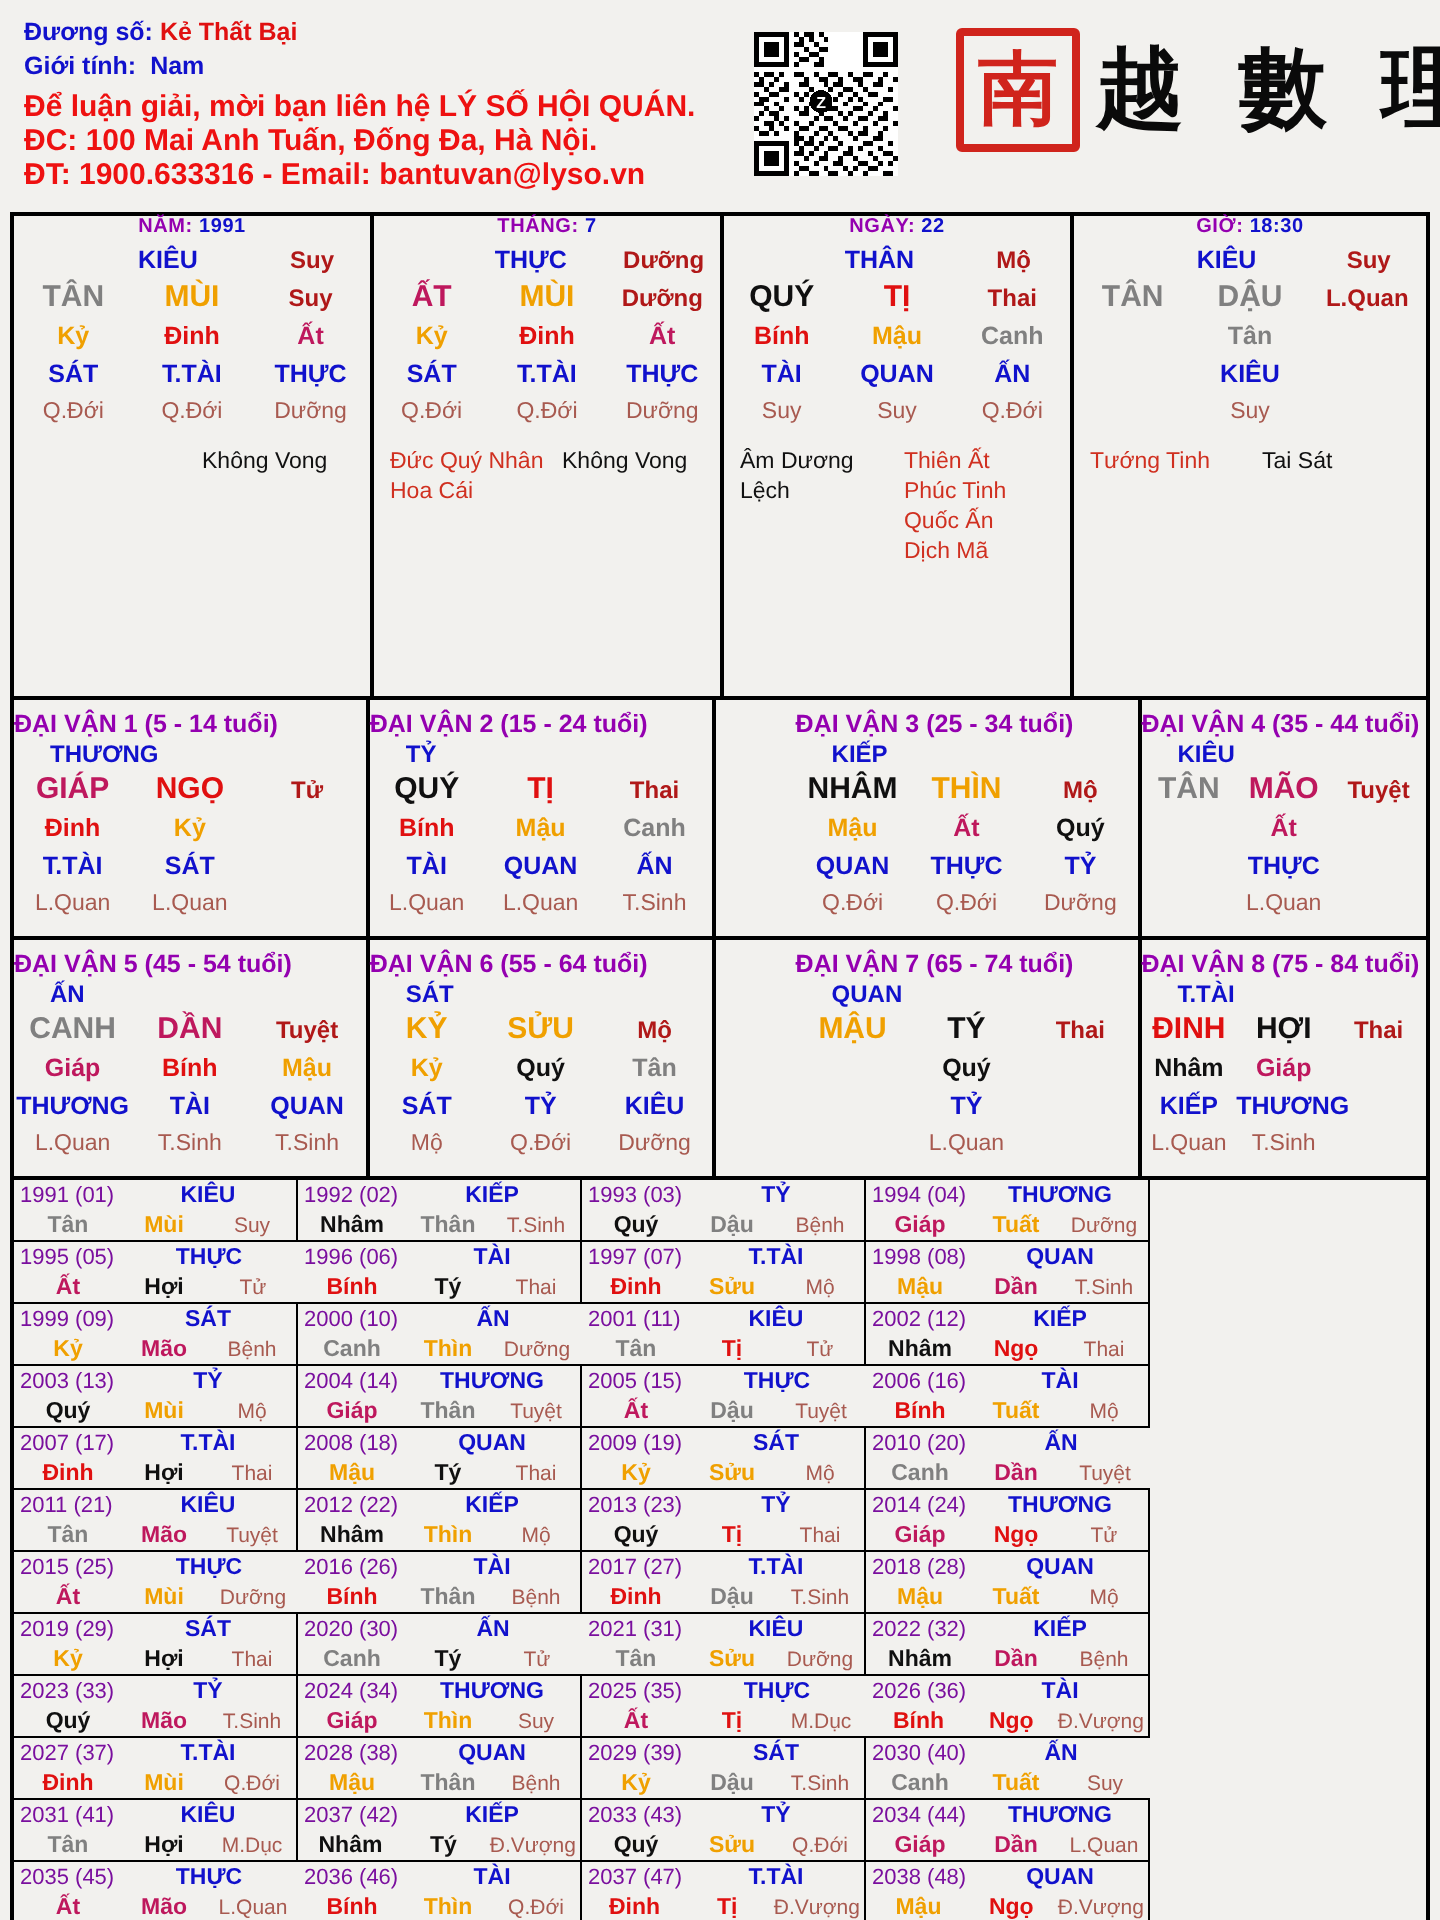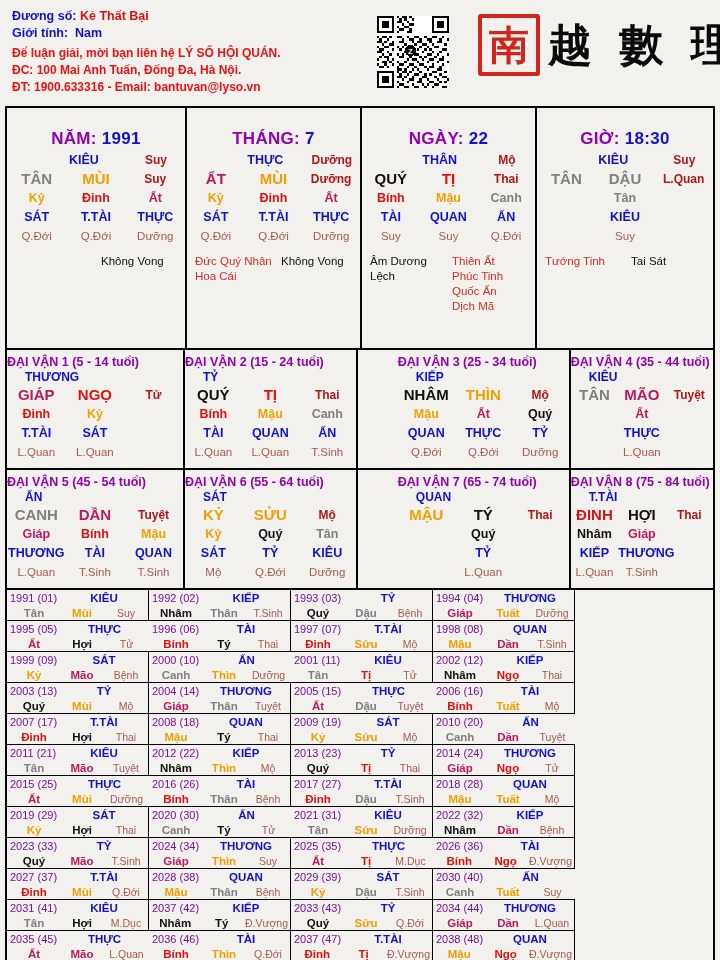--- a/index.html
+++ b/index.html
@@ -18,21 +18,21 @@
     padding:6px 12px 0 0;
     box-sizing:border-box;
   }
   .hdr-left{
     position:absolute;left:12px;top:8px;width:360px;
   }
   .hdr-line{font-size:12.5px;font-weight:bold;line-height:17px;white-space:nowrap;}
   .lbl-blue{color:#1111cc;}
   .val-blue{color:#1111cc;}
   .red{color:#e01010;}
-  .hdr-red{color:#ee1111;font-size:12px;font-weight:bold;line-height:17px;white-space:nowrap;}
+  .hdr-red{color:#ee1111;font-size:15px;font-weight:bold;line-height:17px;white-space:nowrap;}
   .hdr-gap{height:3px;}
   
   .qr{
     position:absolute;left:377px;top:16px;width:72px;height:72px;
     background:#fff;
   }
   .qr svg{display:block;}
   .seal{
     position:absolute;left:478px;top:14px;width:62px;height:62px;
     border:4px solid #d0241c;border-radius:3px;
@@ -66,22 +66,22 @@
     position:relative;
     background:#f2f1ee;
   }
   .cell:last-child{border-right:none;}
   .row-sep{border-bottom:2px solid #000;}
   .pillar{width:180px;height:240px;}
   .pillar.w2{width:175px;}
   .pillar.w3{width:175px;}
   .pillar.w4{width:176px;}
   .ptitle{
-    text-align:center;font-size:17px;font-weight:bold;color:#9400b0;
-    margin-top:21px;letter-spacing:0.3px;
+    text-align:center;font-size:10px;font-weight:bold;color:#9400b0;
+    margin-top:0;letter-spacing:0.3px;
   }
   .ptitle .num{color:#1111cc;}
   
   .prow{display:flex;margin-top:3px;}
   .pc{width:33.33%;text-align:center;font-size:12.5px;font-weight:bold;line-height:16px;}
   .tenthan{color:#1111cc;font-weight:bold;font-size:12.5px;}
   .stage{color:#b01818;font-weight:bold;font-size:12px;}
   .stage-soft{color:#a85a50;font-weight:normal;font-size:11.5px;}
   .big{font-size:15px;font-weight:bold;}
   .mid{font-size:12.5px;font-weight:bold;}

